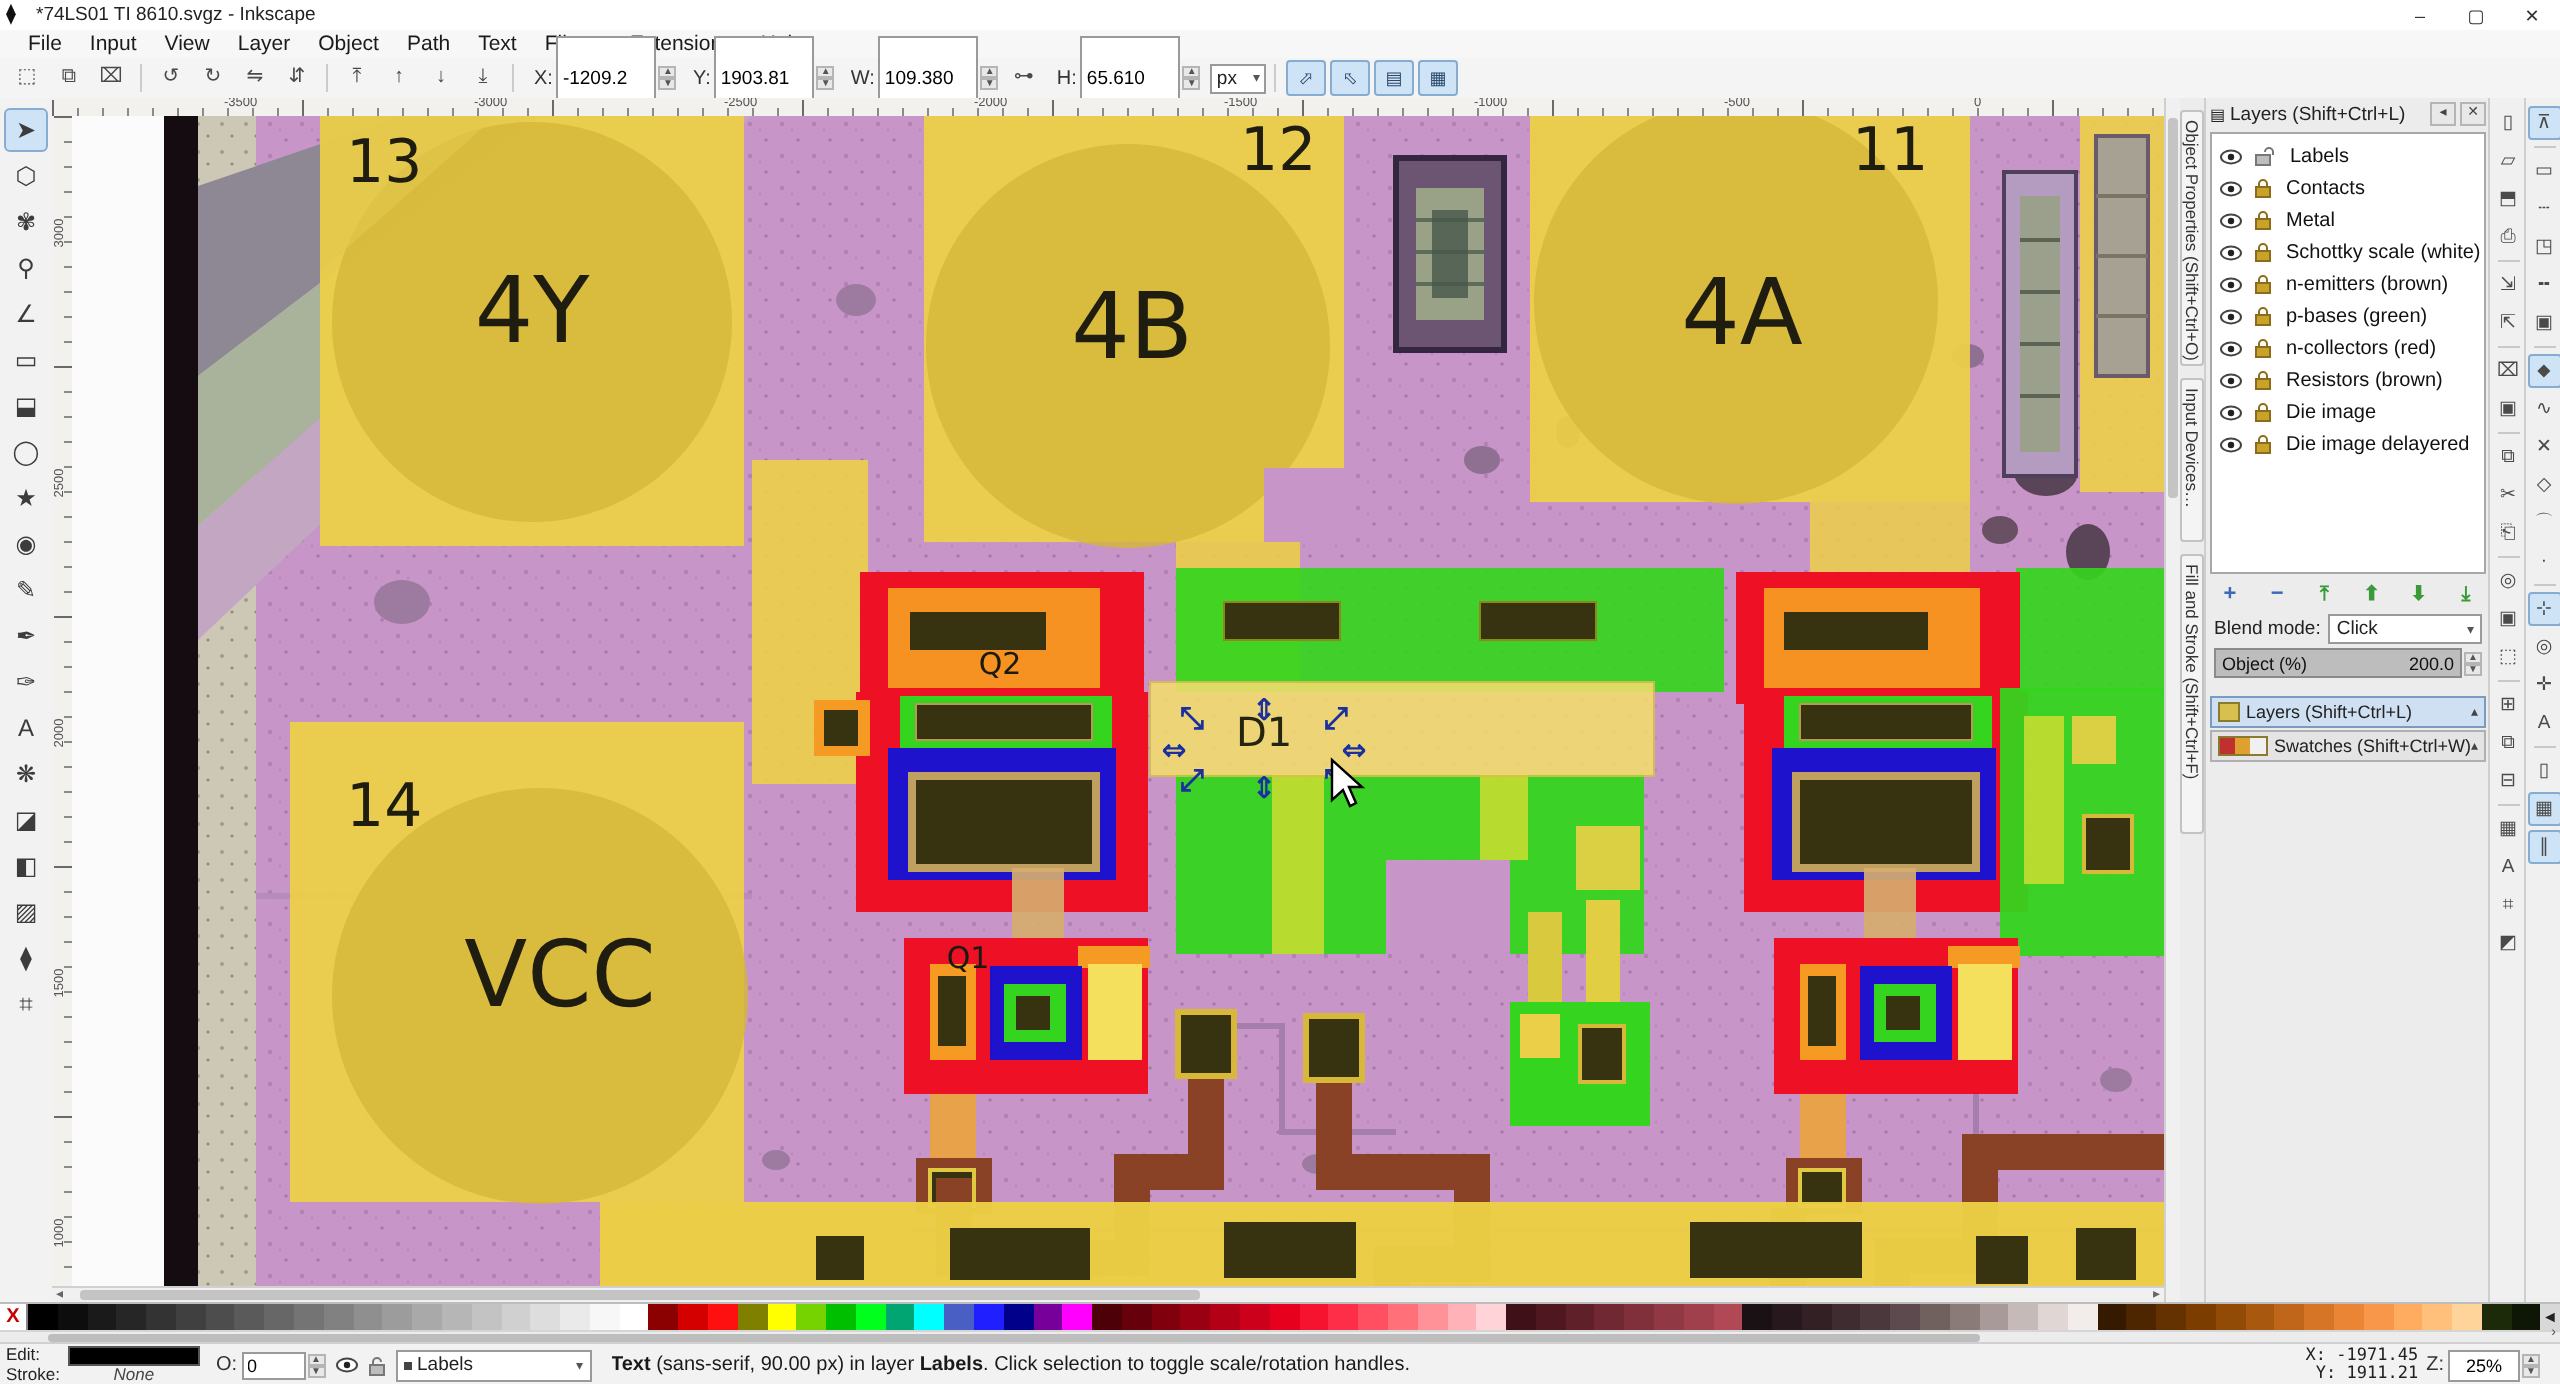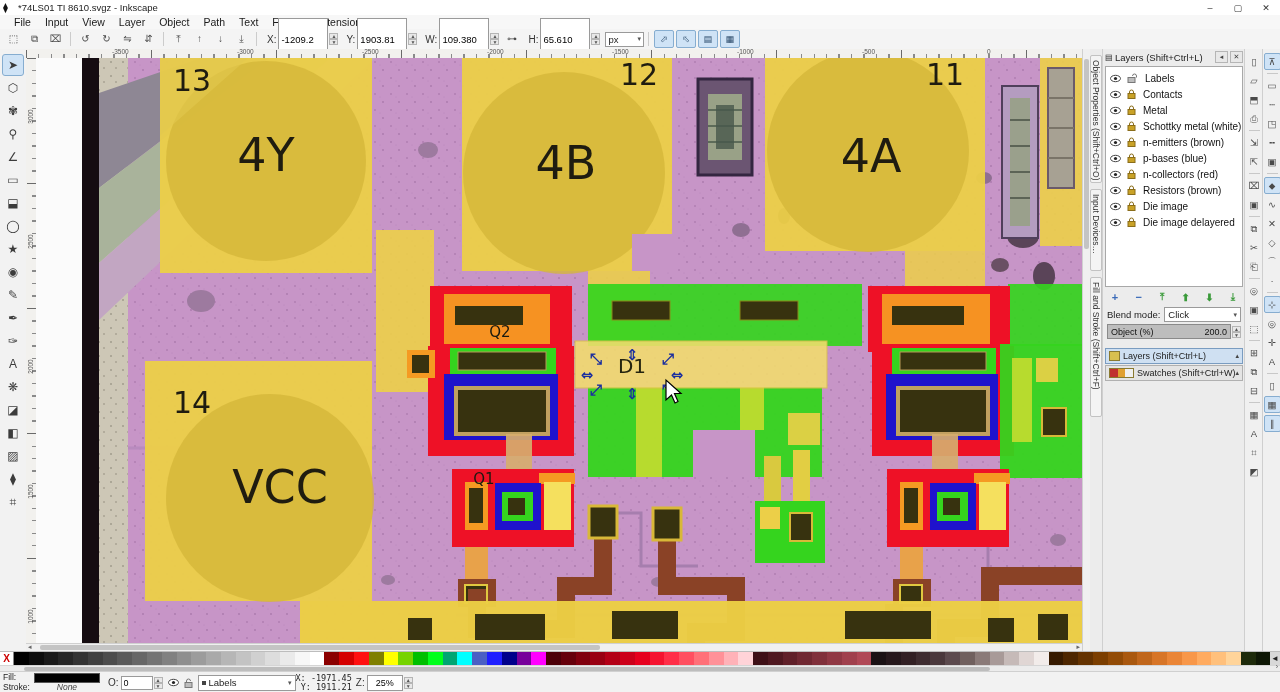--- a/index.html
+++ b/index.html
@@ -19,21 +19,21 @@
   .toolctrl{position:absolute;left:0;top:29px;width:1280px;height:20px;background:#f4f4f4;border-bottom:1px solid #cfcfcf;
             display:flex;align-items:center;font-size:10px}
   .tc-btn{width:17px;height:16px;margin:0 1px;text-align:center;line-height:16px;font-size:10px;color:#4a4a4a;border:1px solid transparent;border-radius:2px}
   .tc-sep{width:1px;height:14px;background:#cccccc;margin:0 4px}
   .spinfield{display:flex;align-items:center;margin:0 2px}
   .spinfield label{margin:0 2px 0 4px;color:#333}
   .spinfield input{width:44px;height:13px;border:1px solid #9a9a9a;font-size:9.5px;padding:14px 2px;font-family:"Liberation Sans",sans-serif;background:#fff}
   .spin{display:inline-flex;flex-direction:column;width:9px;margin-left:1px}
   .spin i{font-style:normal;font-size:5px;line-height:4px;color:#555;text-align:center;border:1px solid #b5b5b5;background:#e8e8e8}
   .unitsel{display:flex;align-items:center;border:1px solid #9a9a9a;background:#fff;height:13px;padding:0 2px;margin-left:3px;font-size:9.5px}
-  .unitsel b{font-weight:normal;margin-right:19px}
+  .unitsel b{font-weight:normal;margin-right:8px}
   .toggle4{width:18px;height:16px;margin:0 1px;background:#cfe3f6;border:1px solid #86add0;border-radius:2px;
            text-align:center;line-height:16px;font-size:9px;color:#2a4a6a}
   
   .workspace{position:absolute;left:0;top:49px;width:1280px;height:602px;background:#e6e6e6}
   .toolbox{position:absolute;left:0;top:0;width:26px;height:602px;background:#f2f2f2;border-right:1px solid #d5d5d5;padding-top:4px}
   .tool{width:20px;height:20px;margin:1px auto;text-align:center;line-height:20px;font-size:12px;color:#3c3c3c;border:1px solid transparent;border-radius:3px}
   .tool.active{background:#cfe3f6;border-color:#86add0}
   .hruler{position:absolute;left:26px;top:0;width:1056px;height:9px;background:#f2f1ee;border-bottom:1px solid #b9b9b9;overflow:hidden}
   .hruler .ticks{position:absolute;left:0;bottom:0;width:100%;height:4px;
      background:repeating-linear-gradient(to right,#8a8a8a 0 1px,transparent 1px 12.5px)}
@@ -542,21 +542,21 @@
               <ellipse cx="5.5" cy="4.5" rx="5" ry="3.2" fill="#fff" stroke="#444"></ellipse>
               <circle cx="5.5" cy="4.5" r="1.6" fill="#222"></circle>
             </svg>
           </span>
           <span style="margin-left: 6px;">
             <svg width="9" height="10">
               <rect x="1" y="4.5" width="7" height="5" fill="#c9a227" stroke="#8a6d1a"></rect>
               <path d="M2.5,4.5 v-1.5 a2,2 0 0 1 4,0 v1.5" fill="none" stroke="#8a6d1a"></path>
             </svg>
           </span>
-          <span class="nm">Schottky metal (white)</span>
+          <span class="nm">Schottky scale (white)</span>
         </div>
         <div class="lrow">
           <span>
             <svg width="11" height="9">
               <ellipse cx="5.5" cy="4.5" rx="5" ry="3.2" fill="#fff" stroke="#444"></ellipse>
               <circle cx="5.5" cy="4.5" r="1.6" fill="#222"></circle>
             </svg>
           </span>
           <span style="margin-left: 6px;">
             <svg width="9" height="10">
@@ -572,21 +572,21 @@
               <ellipse cx="5.5" cy="4.5" rx="5" ry="3.2" fill="#fff" stroke="#444"></ellipse>
               <circle cx="5.5" cy="4.5" r="1.6" fill="#222"></circle>
             </svg>
           </span>
           <span style="margin-left: 6px;">
             <svg width="9" height="10">
               <rect x="1" y="4.5" width="7" height="5" fill="#c9a227" stroke="#8a6d1a"></rect>
               <path d="M2.5,4.5 v-1.5 a2,2 0 0 1 4,0 v1.5" fill="none" stroke="#8a6d1a"></path>
             </svg>
           </span>
-          <span class="nm">p-bases (blue)</span>
+          <span class="nm">p-bases (green)</span>
         </div>
         <div class="lrow">
           <span>
             <svg width="11" height="9">
               <ellipse cx="5.5" cy="4.5" rx="5" ry="3.2" fill="#fff" stroke="#444"></ellipse>
               <circle cx="5.5" cy="4.5" r="1.6" fill="#222"></circle>
             </svg>
           </span>
           <span style="margin-left: 6px;">
             <svg width="9" height="10">
@@ -829,21 +829,21 @@
     </span>
   <span class="pal-arrow">◄</span>
 </div>
 <div class="palscroll">
   <div class="thumb"></div>
   <span class="arr">›</span>
 </div>
 
 <div class="statusbar">
   <div class="fs-block">
-    <span>Fill:</span>
+    <span>Edit:</span>
     <span class="fillsw"></span>
     <span>Stroke:</span>
     <span class="none">None</span>
   </div>
   <div class="o-box">
     <span class="dimlbl">O:</span>
     <input readonly="" value="0" style="">
     <span class="spin">
         <i>▲</i>
         <i>▼</i>
@@ -859,20 +859,23 @@
     <svg width="9" height="10">
         <rect x="1" y="4.5" width="7" height="5" fill="#bdbdbd" stroke="#777"></rect>
         <path d="M2.5,4.5 v-1.5 a2,2 0 0 1 4,0" fill="none" stroke="#777"></path>
       </svg>
   </span>
   <span class="layer-dd">
     <span class="dot"></span>
     <span>Labels</span>
     <span class="caret">▾</span>
   </span>
+  <div class="statusmsg">
+    <b>Text</b><span> (sans-serif, 90.00 px) in layer </span><b>Labels</b><span>. Click selection to toggle scale/rotation handles.</span>
+  </div>
   <div class="coords">
     <div><span>X:</span> <span>-1971.45</span></div>
     <div><span>Y:</span> <span>1911.21</span></div>
   </div>
   <div class="zoombox">
     <span class="dimlbl">Z:</span>
     <input readonly="" value="25%" style="">
     <span class="spin">
         <i>▲</i>
         <i>▼</i>

